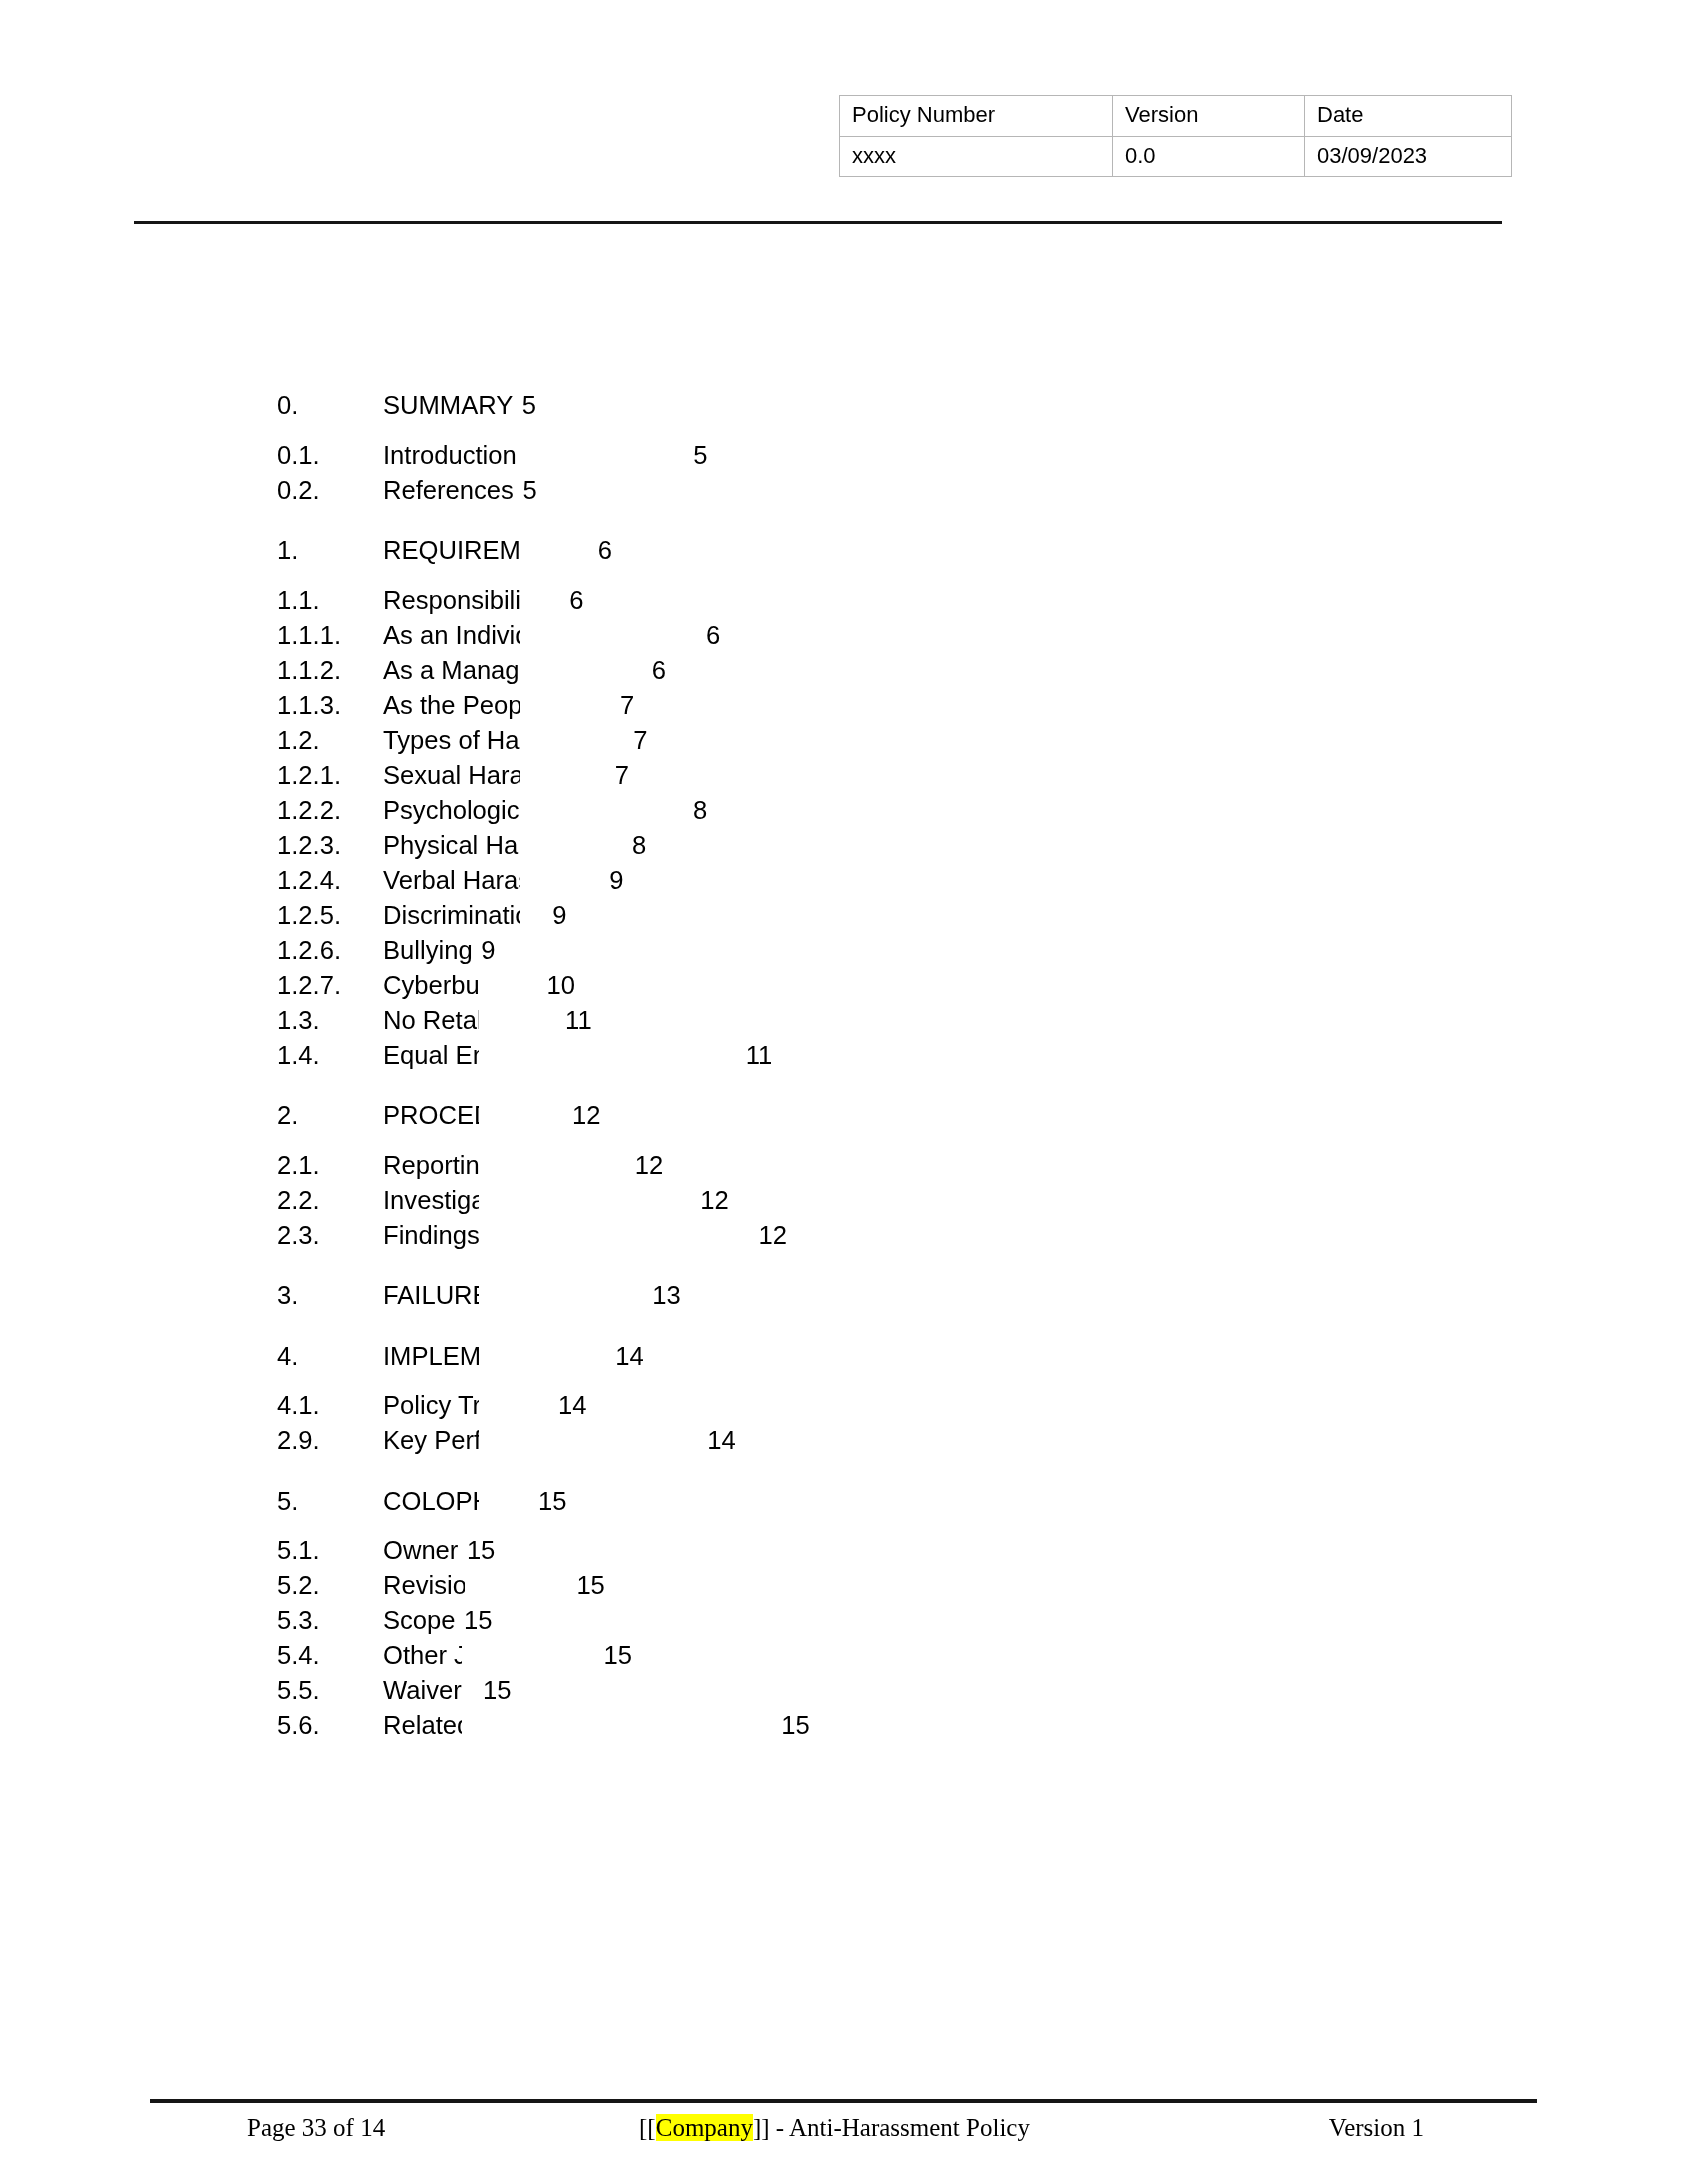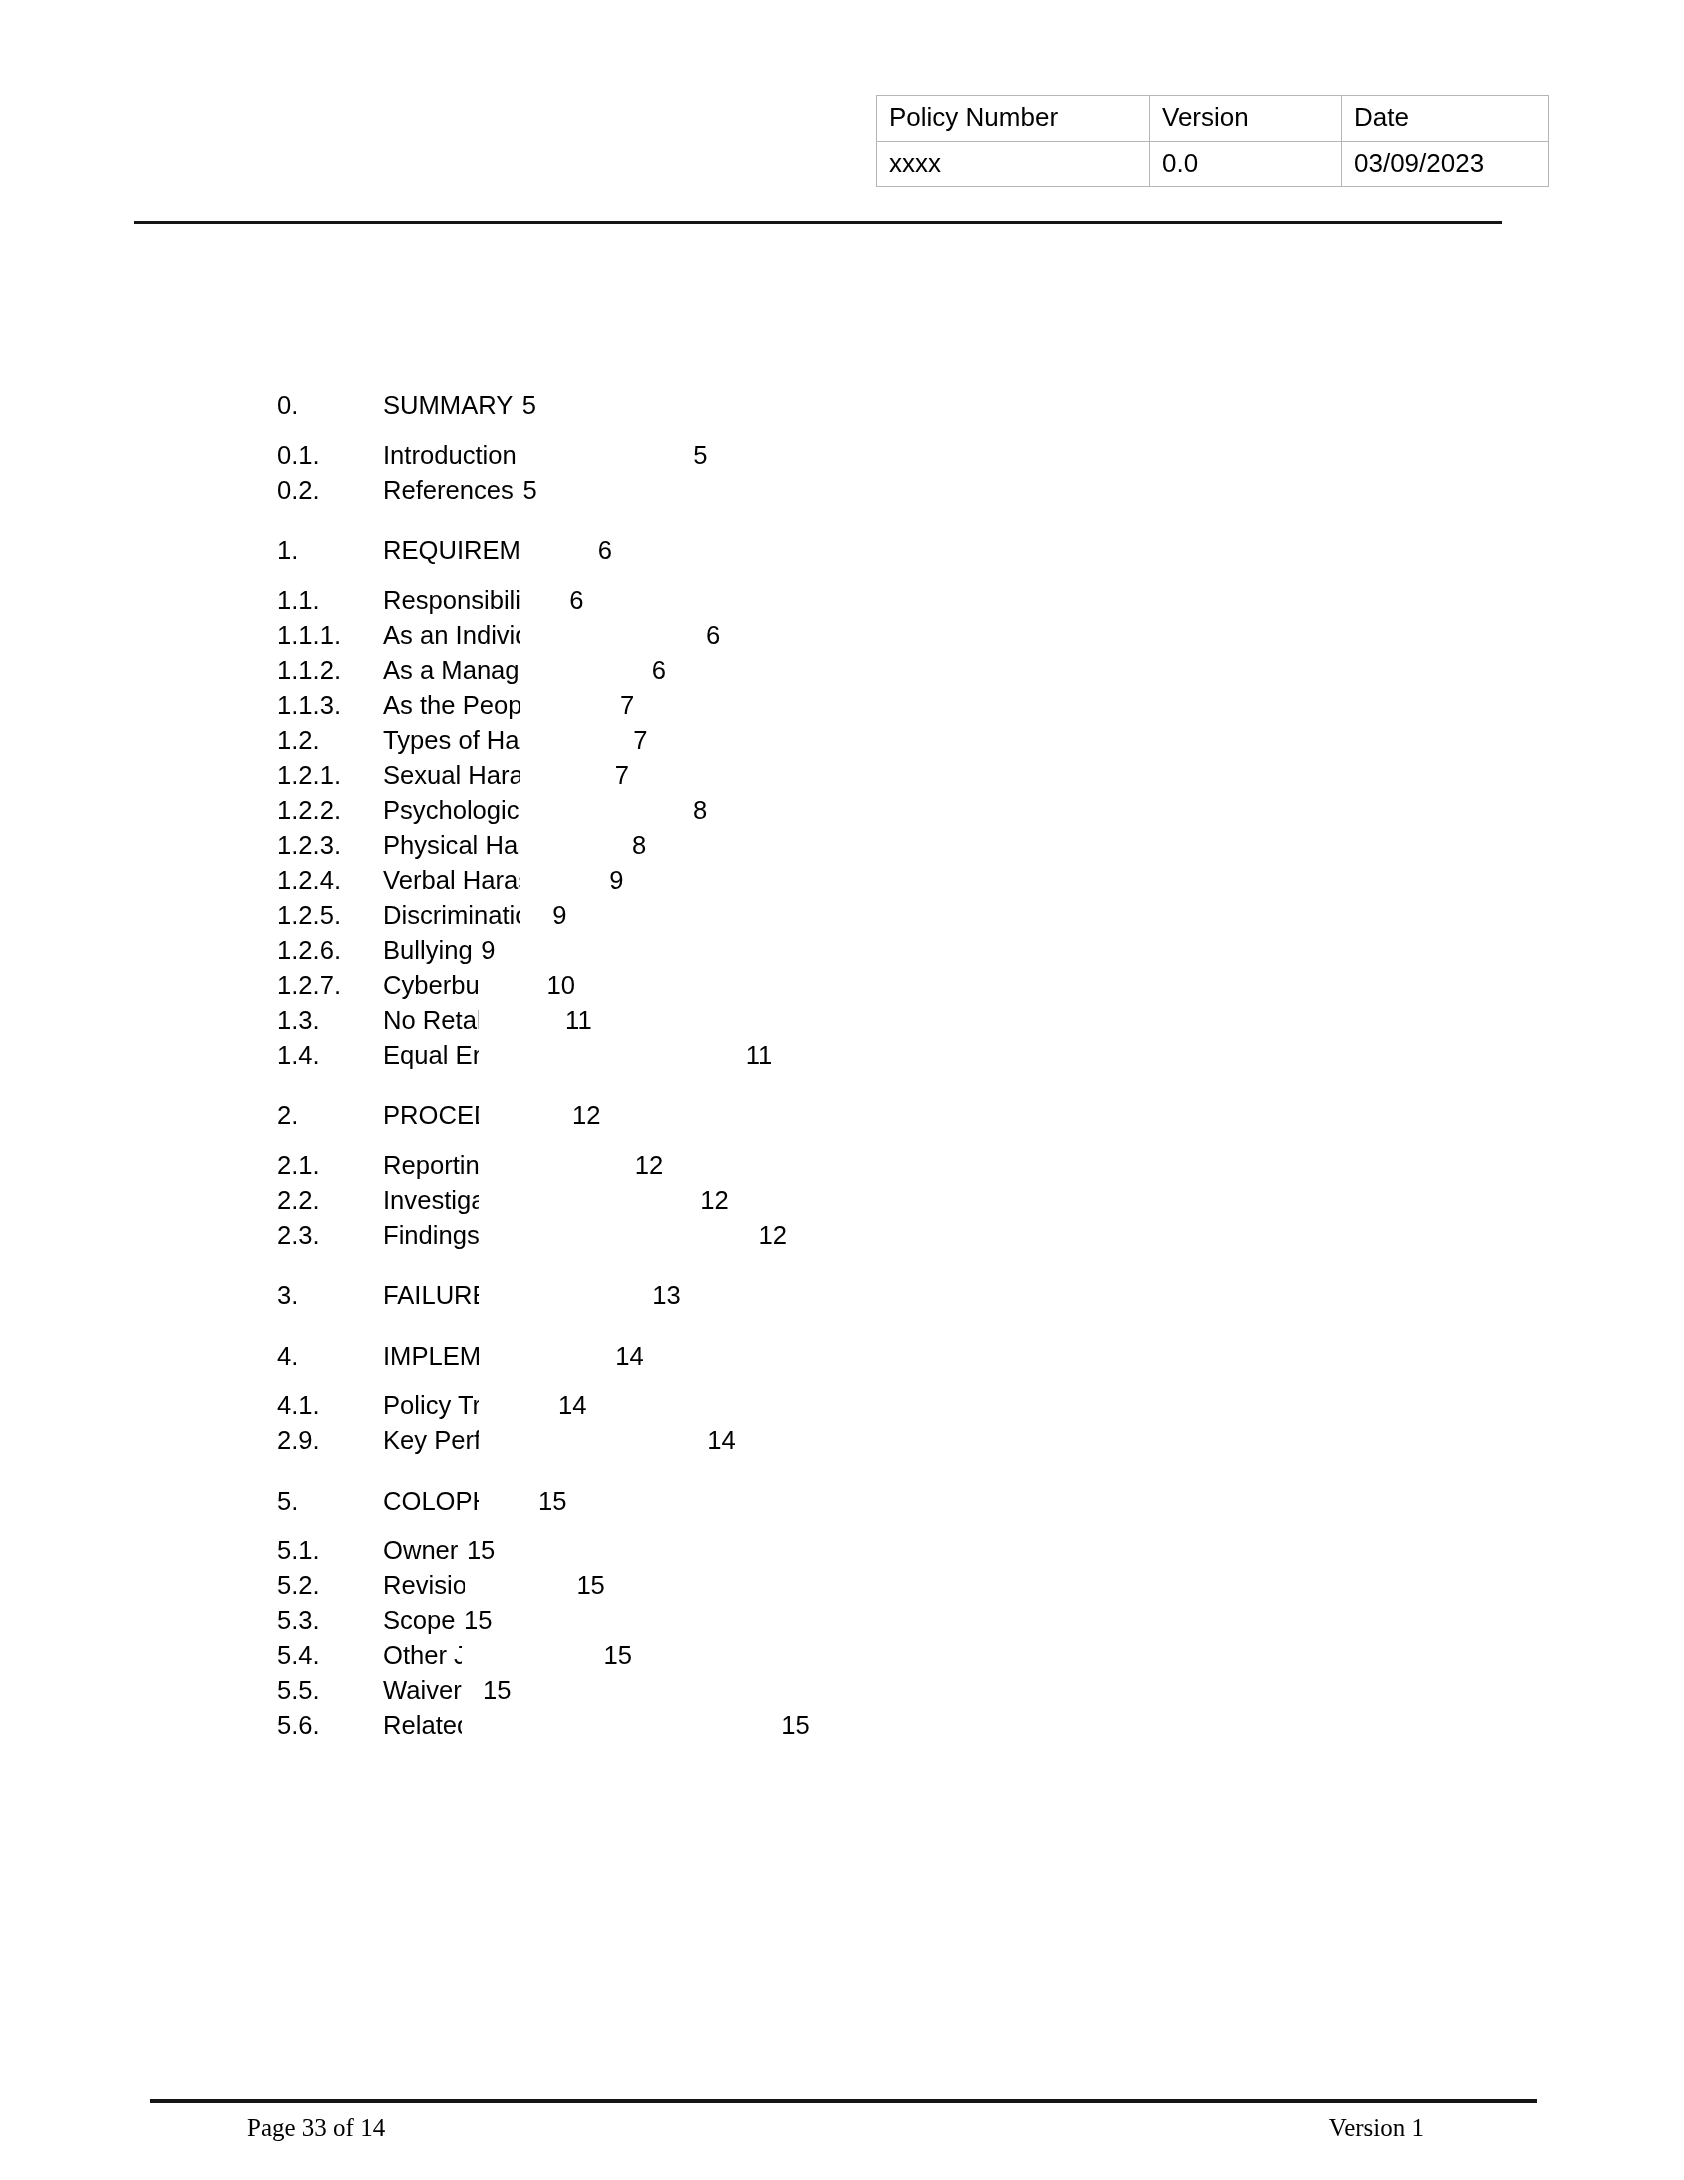--- a/index.html
+++ b/index.html
@@ -13,24 +13,24 @@
   .page {
     position: relative;
     width: 1685px; height: 2181px;
     background: #fff;
     overflow: hidden;
   }
 
   
   .header-table {
     position: absolute;
-    left: 876px; top: 95px;
+    left: 839px; top: 95px;
     width: 671px;
     border-collapse: collapse;
-    font-size: 26px;
+    font-size: 22px;
     table-layout: fixed;
     border-radius: 8px;
   }
   .header-table td {
     border: 1.7px solid #b6b6b6;
     padding: 6px 12px 7.7px 12px;
     height: 39px;
     vertical-align: middle;
     background: #fff;
     white-space: nowrap;
@@ -346,17 +346,18 @@
         <span class="leader"></span>
         <span class="page">15</span>
     </div>
 
   </div>
 
   <div class="footer-rule"></div>
 
   <div class="footer">
     <span class="footer-page">Page 33 of 14</span>
+    <span class="footer-center"><span>[[</span><span class="hl">Company</span><span>]] - Anti-Harassment Policy</span></span>
     <span class="footer-version">Version 1</span>
   </div>
 
 </div>
 
 
 </body></html>

